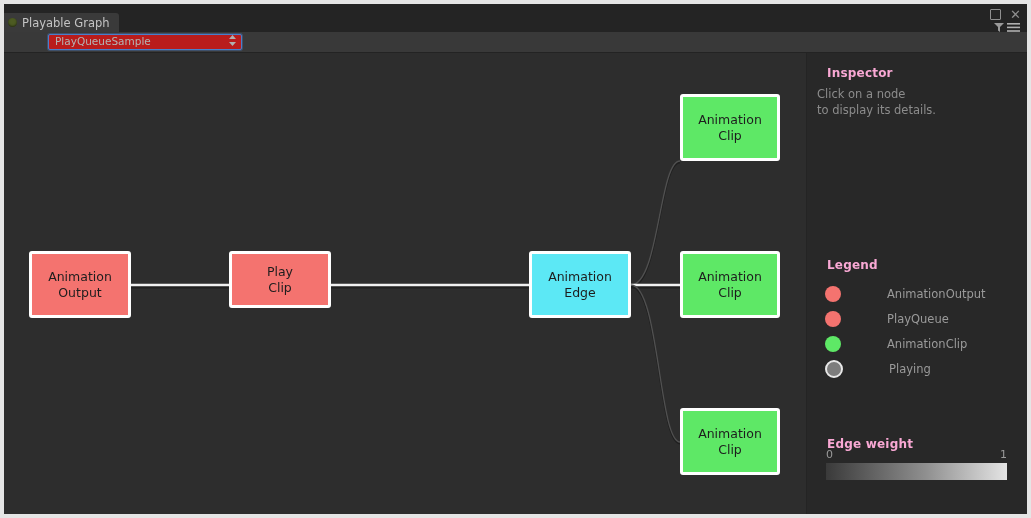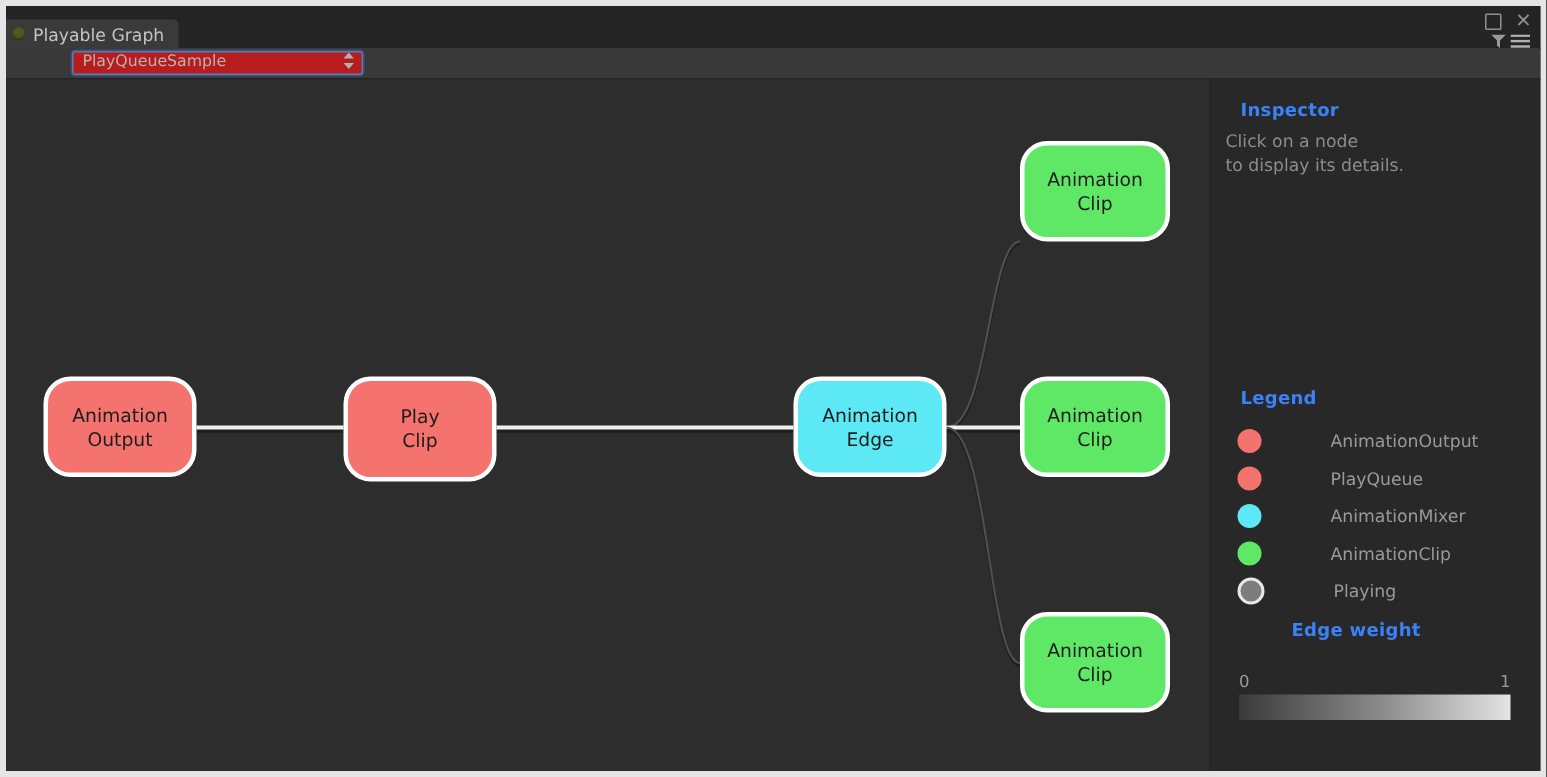--- a/index.html
+++ b/index.html
@@ -88,41 +88,41 @@
     position:absolute; left:0; top:49px;
     width:802px; bottom:0;
     background:#2d2d2d;
     overflow:hidden;
   }
   .graph-svg{ position:absolute; left:0; top:0; }
 
   .node{
     position:absolute;
     box-sizing:border-box;
-    border-radius:18px;
+    border-radius:3px;
     display:flex; flex-direction:column;
     align-items:center; justify-content:center;
     color:#1d1d1d;
     font-size:12.5px;
     line-height:16px;
     text-align:center;
     border:3px solid #ffffff;
     cursor:pointer;
   }
   .node span{ pointer-events:none; }
 
   
   .panel{
     position:absolute; left:802px; top:49px; right:0; bottom:0;
     background:#282828;
     border-left:1px solid #242424;
   }
   .panel-title{
     position:absolute; left:20px;
-    color:#3b82f6; font-size:12px; font-weight:bold;
+    color:#f9a8d4; font-size:12px; font-weight:bold;
     letter-spacing:.2px;
   }
   .inspector-title{ top:13px; }
   .inspector-hint{
     position:absolute; left:10px; right:10px; top:33px;
     color:#8c8c8c; font-size:11.5px; line-height:16px;
     text-align:left;
   }
   .legend-title{ top:205px; }
   .legend-list{
@@ -131,21 +131,21 @@
   .legend-item{
     display:flex; align-items:center; height:25px;gap:36px;
   }
   .legend-dot{
     width:16px;height:16px;border-radius:50%;
     flex:0 0 auto; margin-right:10px;
   }
   .legend-dot.ring{ border:2px solid #e8e8e8; width:14px;height:14px; }
   .legend-label{ color:#9a9a9a; font-size:11.5px; }
 
-  .edgeweight-title{ top:360px;margin-left:34px; }
+  .edgeweight-title{ top:384px; }
   .ew-scale{
     position:absolute; left:19px; right:20px; top:395px;
     display:flex; justify-content:space-between;
     color:#9a9a9a; font-size:11px;
   }
   .ew-bar{
     position:absolute; left:19px; right:20px; top:410px;
     height:17px;
     background:linear-gradient(to right,#3a3a3a 0%,#8f8f8f 55%,#e4e4e4 100%);
   }
@@ -201,21 +201,21 @@
         <path d="M 627 232 L 676 232" fill="none" stroke="#1f1f1f" stroke-width="4" transform="translate(0,1.5)"></path>
         <path d="M 627 232 L 676 232" fill="none" stroke="rgb(240,240,240)" stroke-width="2.6"></path>
         <path d="M 627 232 C 655 232 655 389 676 389" fill="none" stroke="#1f1f1f" stroke-width="2" transform="translate(0,1.5)"></path>
         <path d="M 627 232 C 655 232 655 389 676 389" fill="none" stroke="rgb(80,80,80)" stroke-width="1.4"></path>
       </svg>
     <div id="node-layer">
         <div class="node" style="left: 25px; top: 198px; width: 102px; height: 67px; background: rgb(244, 115, 111);">
           <span>Animation</span>
           <span>Output</span>
         </div>
-        <div class="node" style="left: 225px; top: 198px; width: 102px; height: 70px; background: rgb(244, 115, 111);">
+        <div class="node" style="left: 225px; top: 198px; width: 102px; height: 57px; background: rgb(244, 115, 111);">
           <span>Play</span>
           <span>Clip</span>
         </div>
         <div class="node" style="left: 525px; top: 198px; width: 102px; height: 67px; background: rgb(92, 232, 245);">
           <span>Animation</span>
           <span>Edge</span>
         </div>
         <div class="node" style="left: 676px; top: 41px; width: 100px; height: 67px; background: rgb(94, 232, 102);">
           <span>Animation</span>
           <span>Clip</span>
@@ -243,24 +243,20 @@
     <div class="legend-list" id="legend-list">
         <div class="legend-item">
           <span class="legend-dot" style="background: rgb(244, 115, 111);"></span>
           <span class="legend-label">AnimationOutput</span>
         </div>
         <div class="legend-item">
           <span class="legend-dot" style="background: rgb(244, 115, 111);"></span>
           <span class="legend-label">PlayQueue</span>
         </div>
         <div class="legend-item">
-          <span class="legend-dot" style="background: rgb(92, 232, 245);"></span>
-          <span class="legend-label">AnimationMixer</span>
-        </div>
-        <div class="legend-item">
           <span class="legend-dot" style="background: rgb(94, 232, 102);"></span>
           <span class="legend-label">AnimationClip</span>
         </div>
         <div class="legend-item">
           <span class="legend-dot ring" style="background: rgb(125, 125, 125);"></span>
           <span class="legend-label">Playing</span>
         </div>
       </div>
 
     <div class="panel-title edgeweight-title">Edge weight</div>

